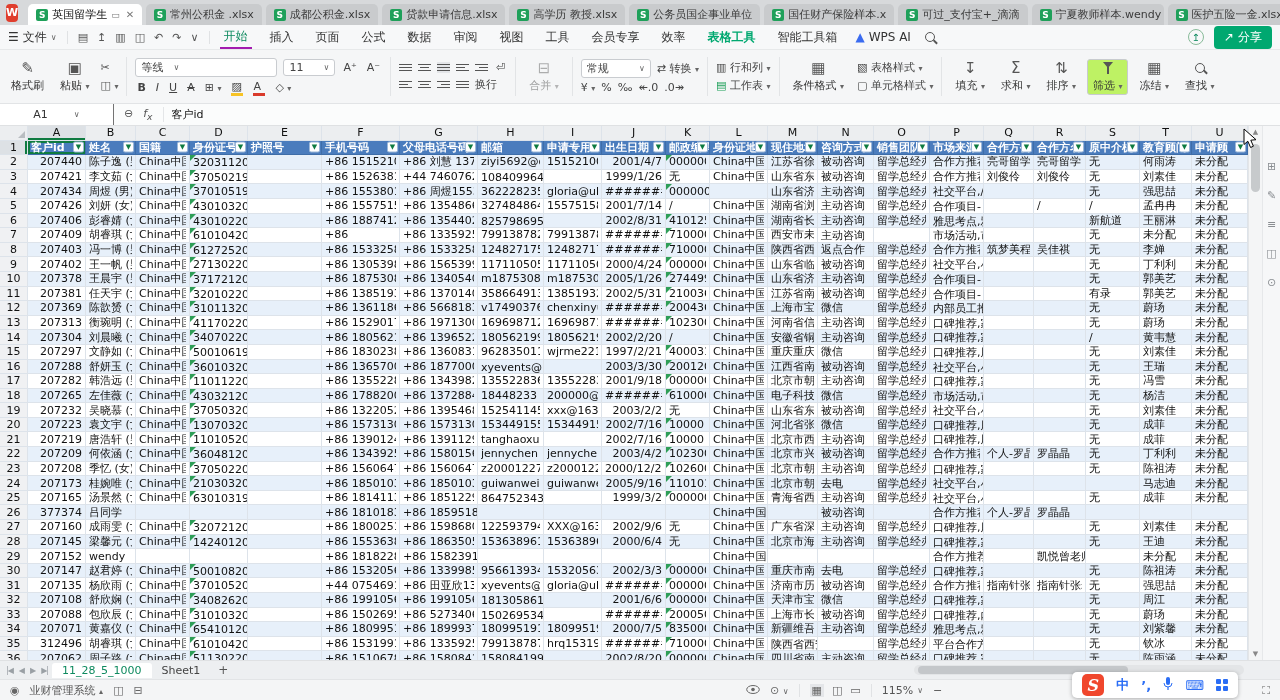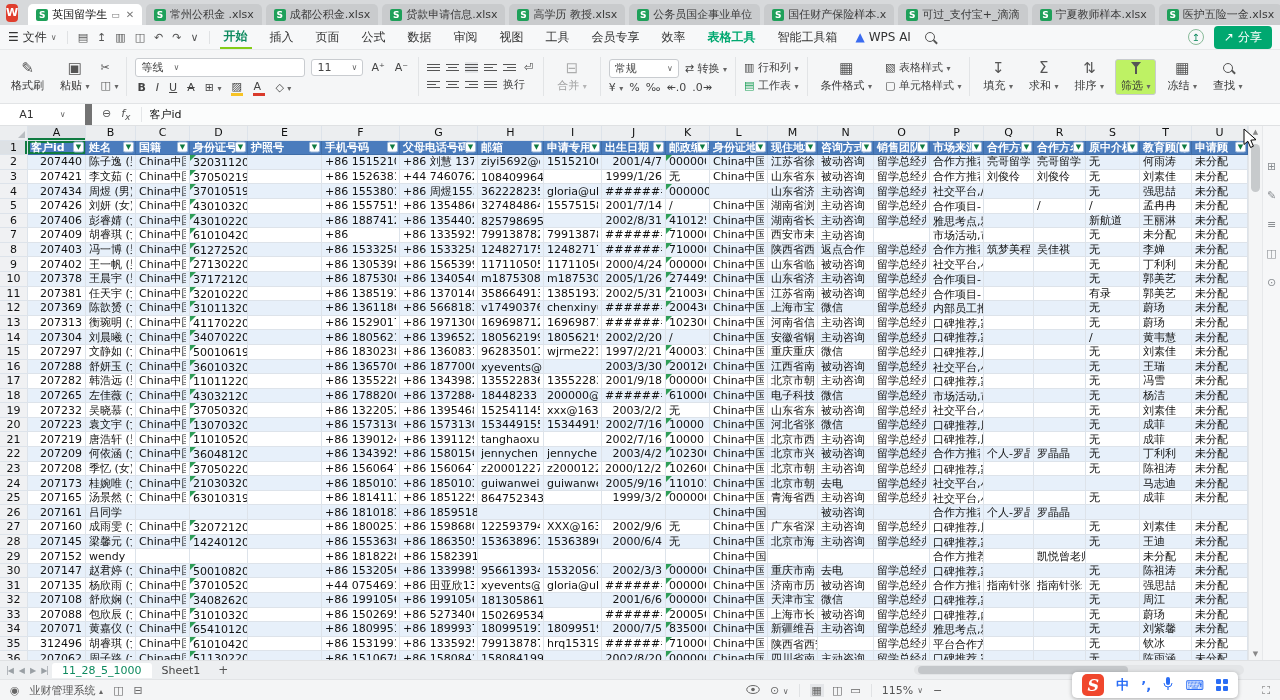--- a/index.html
+++ b/index.html
@@ -14,21 +14,21 @@
   .doc-tab.active{background:#fff;color:#111}
   .sic{width:12px;height:12px;background:#1fa05a;color:#fff;border-radius:2px;font-size:9px;font-weight:bold;display:flex;align-items:center;justify-content:center;flex:0 0 auto}
   .tclose{color:#777;font-size:10px;margin-left:2px}
   .tmon{color:#777;font-size:9px}
   .avatar{width:26px;height:16px;background:#fff;border-radius:3px}
   
   .menubar{height:25px;background:#f7f8f9;display:flex;align-items:center;padding:0 8px;gap:10px;border-bottom:1px solid #e7e9ea}
   .mfile{display:flex;align-items:center;gap:4px;font-size:12px;color:#333}
   .qicons{display:flex;gap:9px;color:#555;font-size:11px;border-left:1px solid #e0e2e4;border-right:1px solid #e0e2e4;padding:0 10px}
   .mi{font-size:12px;color:#333;padding:2px 4px}
-  .mi.active{color:#0e8a5f;font-weight:bold;border-bottom:2px solid #84cc16}
+  .mi.active{color:#0e8a5f;font-weight:normal;border-bottom:2px solid #a21caf}
   .mi.tool{color:#00a870;font-weight:bold}
   .ai-ico{color:#3a6bf0;font-weight:bold;font-style:italic}
   .magico{width:10px;height:10px;border:1.5px solid #555;border-radius:50%;position:relative;display:inline-block}
   .magico::after{content:'';position:absolute;width:5px;height:1.5px;background:#555;transform:rotate(45deg);right:-4px;bottom:-1px}
   .upico{width:16px;height:16px;border:1px solid #8b9;border-radius:50%;color:#0e8a5f;font-size:10px;display:flex;align-items:center;justify-content:center}
   .share{background:#00a870;color:#fff;border-radius:4px;padding:3px 10px;font-size:12px;display:flex;gap:4px;align-items:center}
   
   .ribbon{height:54px;background:#f5f6f7;display:flex;align-items:stretch;padding:4px 6px;gap:8px;border-bottom:1px solid #e2e4e6}
   .vsep{width:1px;background:#e2e4e6;margin:3px 0}
   .rg{display:flex;gap:6px;align-items:center}
@@ -45,21 +45,21 @@
   .bars{display:inline-block;width:13px}
   .bars b{display:block;height:1px;background:#555;margin:2px 0}
   .bars.c b:nth-child(2){margin-left:2px;margin-right:2px}
   .bars.r b:nth-child(2){margin-left:4px}
   .bars.l b:nth-child(2){margin-right:4px}
   .funnel{display:inline-block;width:0;height:0;border:5px solid transparent;border-top:6px solid #555;position:relative}
   .funnel::after{content:'';position:absolute;left:-1px;top:-1px;width:2px;height:7px;background:#555}
   .grayed{opacity:.45}
   
   .fxbar{height:22px;background:#fbfcfc;border-bottom:1px solid #dfe1e3;display:flex;align-items:center}
-  .namebox{width:92px;height:100%;border-right:7px solid #737373;display:flex;align-items:center;justify-content:center;gap:26px;font-size:11px;color:#333;background:#fff}
+  .namebox{width:114px;height:100%;border-right:1px solid #737373;display:flex;align-items:center;justify-content:center;gap:26px;font-size:11px;color:#333;background:#fff}
   .fxicons{display:flex;gap:10px;padding:0 10px;color:#555;font-size:11px;border-right:1px solid #e4e6e8}
   .fxval{padding:0 8px;font-size:11px;color:#111}
   
   .gridwrap{position:relative;height:534px;background:#fff;overflow:hidden}
   table.grid{border-collapse:separate;border-spacing:0;table-layout:fixed;width:1248px}
   table.grid td{height:14.6px;font-size:11px;line-height:13px;padding:0 3px;white-space:nowrap;overflow:hidden;border-right:1px solid #dde3ea;border-bottom:1px solid #dde3ea;position:relative;color:#111}
   .lrow td{height:14px;background:#eceef0;color:#555;text-align:center;font-size:10px;border-right:1px solid #d7dadd;border-bottom:1px solid #cfd3d6;padding:0}
   td.corner{background:#eceef0}
   td.corner::after{content:'';position:absolute;right:2px;bottom:2px;border-left:7px solid transparent;border-bottom:7px solid #b9bdc1}
   td.selL{background:#dde1e5;box-shadow:inset 0 -2px 0 #0f7b41}
@@ -135,21 +135,21 @@
       <div class="doc-tab">
         <span class="sic">S</span>
         <span>国任财产保险样本.x</span>
       </div>
       <div class="doc-tab">
         <span class="sic">S</span>
         <span>可过_支付宝+_滴滴</span>
       </div>
       <div class="doc-tab">
         <span class="sic">S</span>
-        <span>宁夏教师样本.xlsx</span>
+        <span>宁夏教师样本.wendy</span>
       </div>
       <div class="doc-tab">
         <span class="sic">S</span>
         <span>医护五险一金.xlsx</span>
       </div>
     </div>
 
   <div class="spacer"></div>
 
   <div class="avatar"></div>
@@ -206,21 +206,21 @@
         <span><span>粘贴</span> <span class="dd">▾</span></span>
       </div>
     <div class="rcolmini">
       <span>✂</span>
       <span>◫ <span class="dd">▾</span></span>
     </div>
   </div>
   <div class="vsep"></div>
   <div class="rg col">
     <div class="row1">
-      <span class="fsel" style="width:170px;justify-content:flex-start">
+      <span class="fsel" style="width:142px;justify-content:flex-start">
           <span>等线</span>
           <span class="dd">∨</span>
         </span>
       <span class="fsel" style="width:52px;justify-content:space-between">
           <span>11</span>
           <span class="dd">∨</span>
         </span>
       <span class="fbtn">A⁺</span>
       <span class="fbtn">A⁻</span>
     </div>
@@ -2029,21 +2029,21 @@
           <td class="dc">
             <span>成菲</span>
           </td>
           <td class="dc">
             <span>未分配</span>
           </td>
         </tr>
         <tr class="band">
           <td class="rn">26</td>
           <td class="dc ar">
-            <span>207161</span>
+            <span>377374</span>
           </td>
           <td class="dc spill">
             <span>吕同学</span>
           </td>
           <td class="dc">
             <span></span>
           </td>
           <td class="dc">
             <span></span>
           </td>

